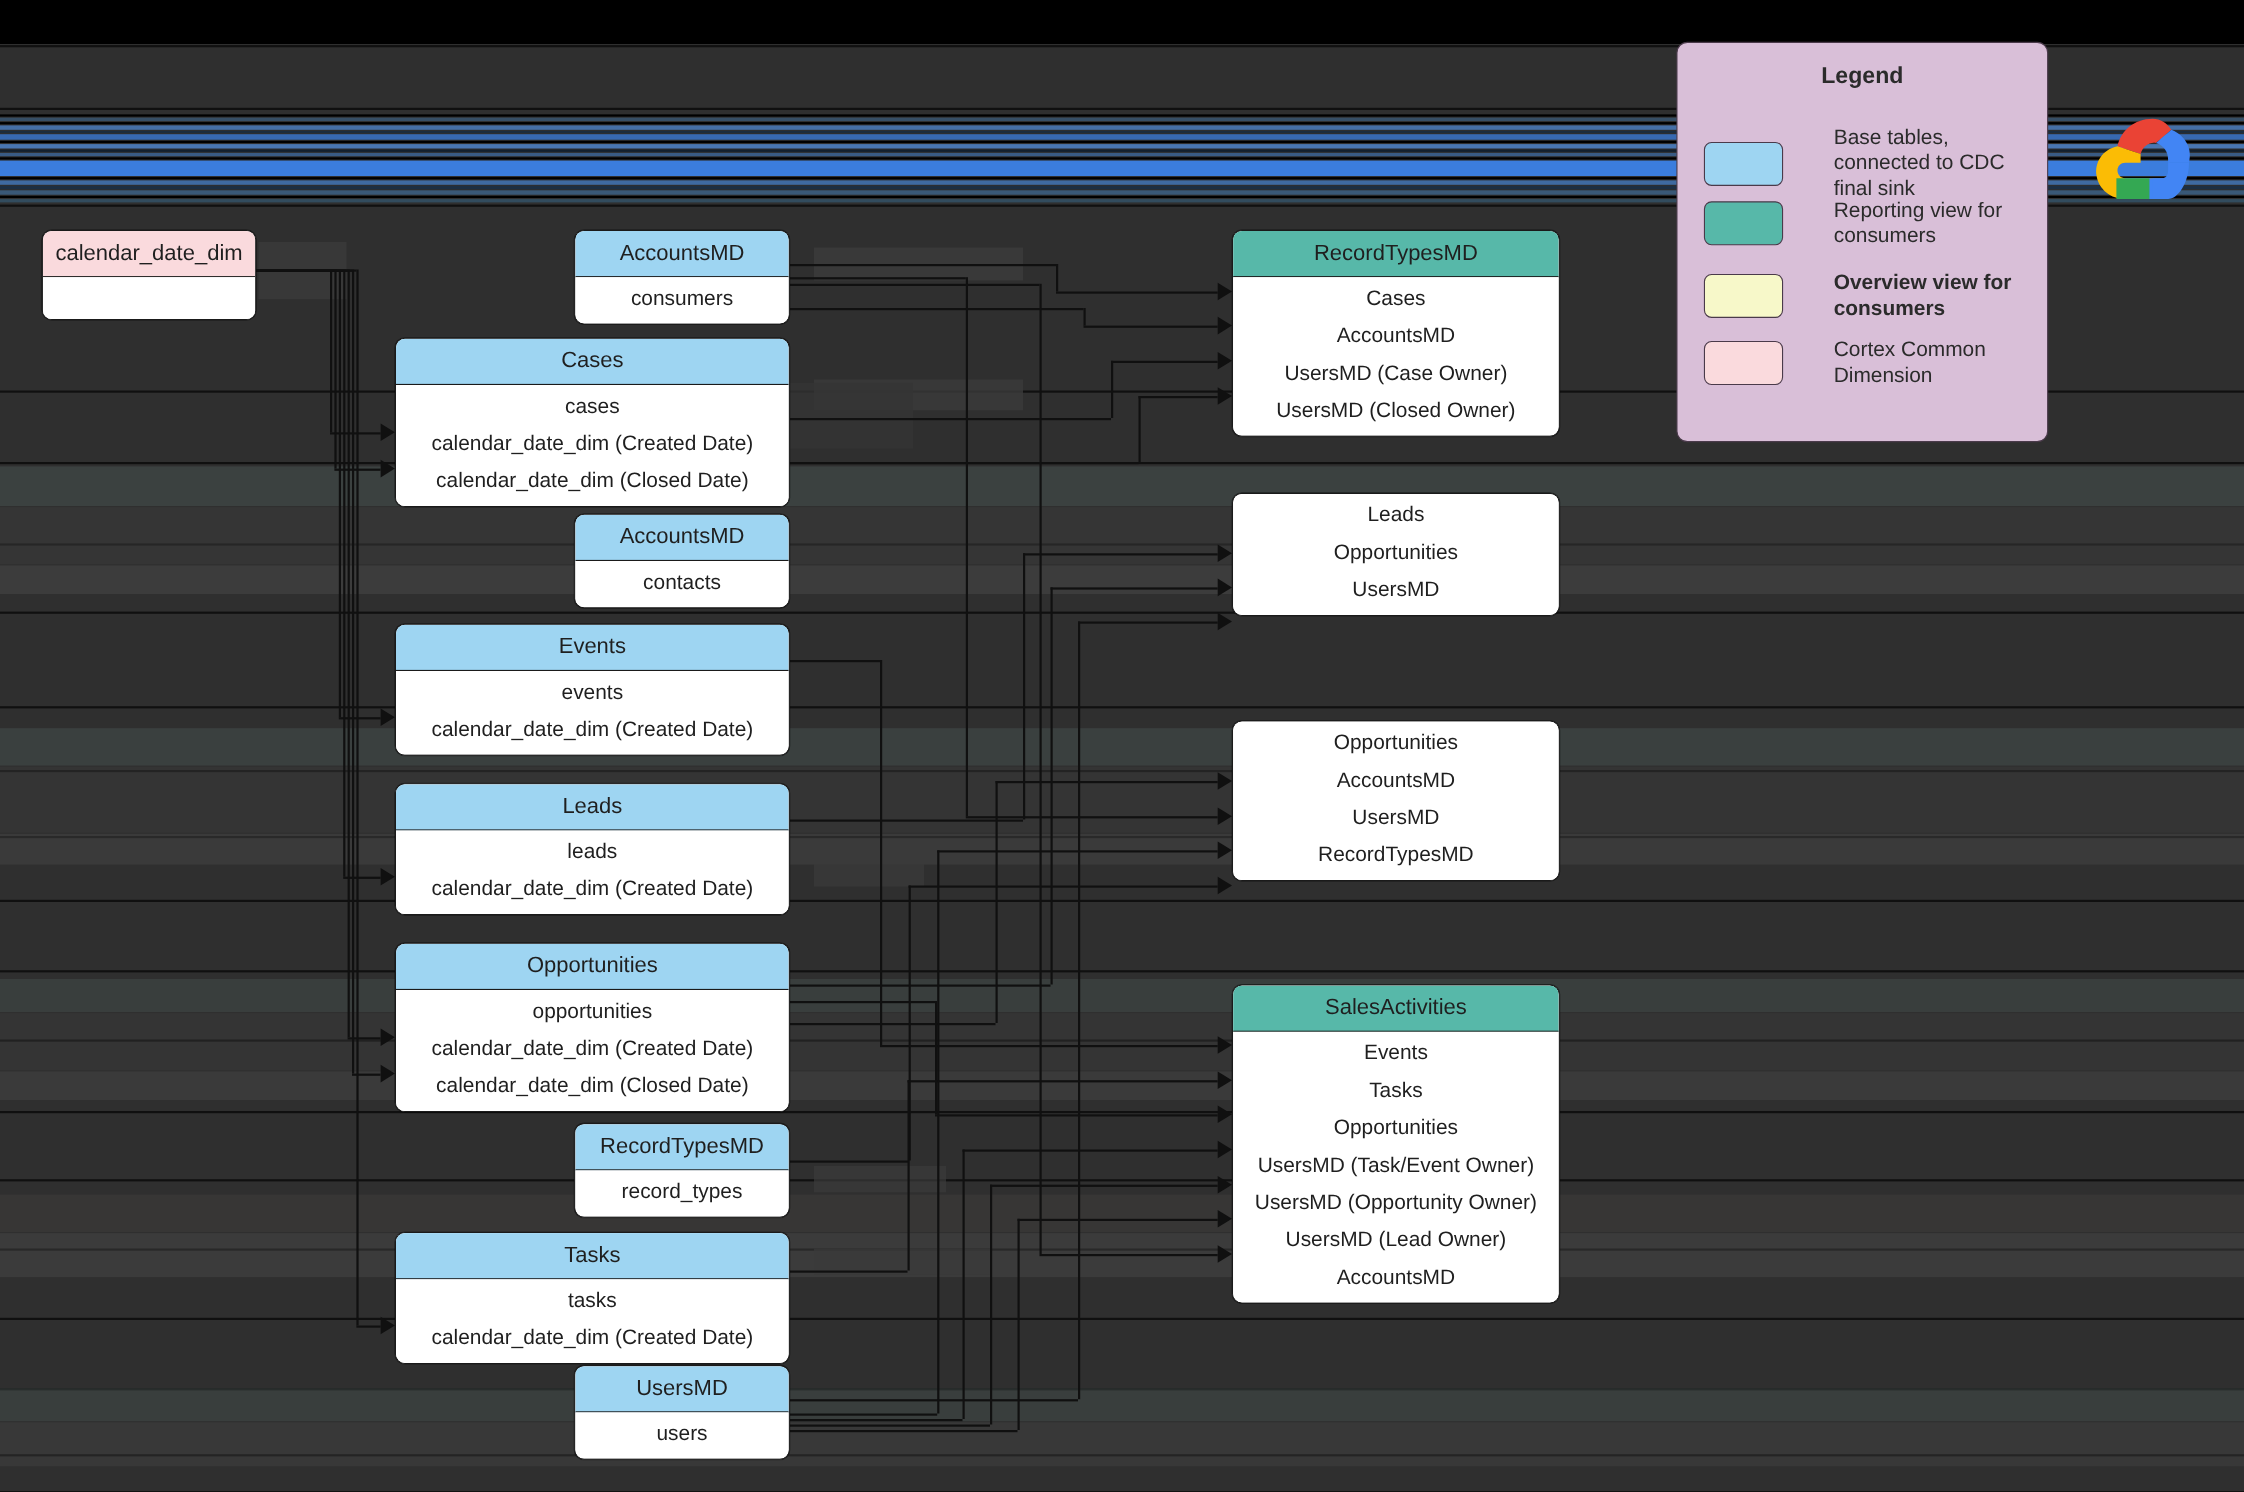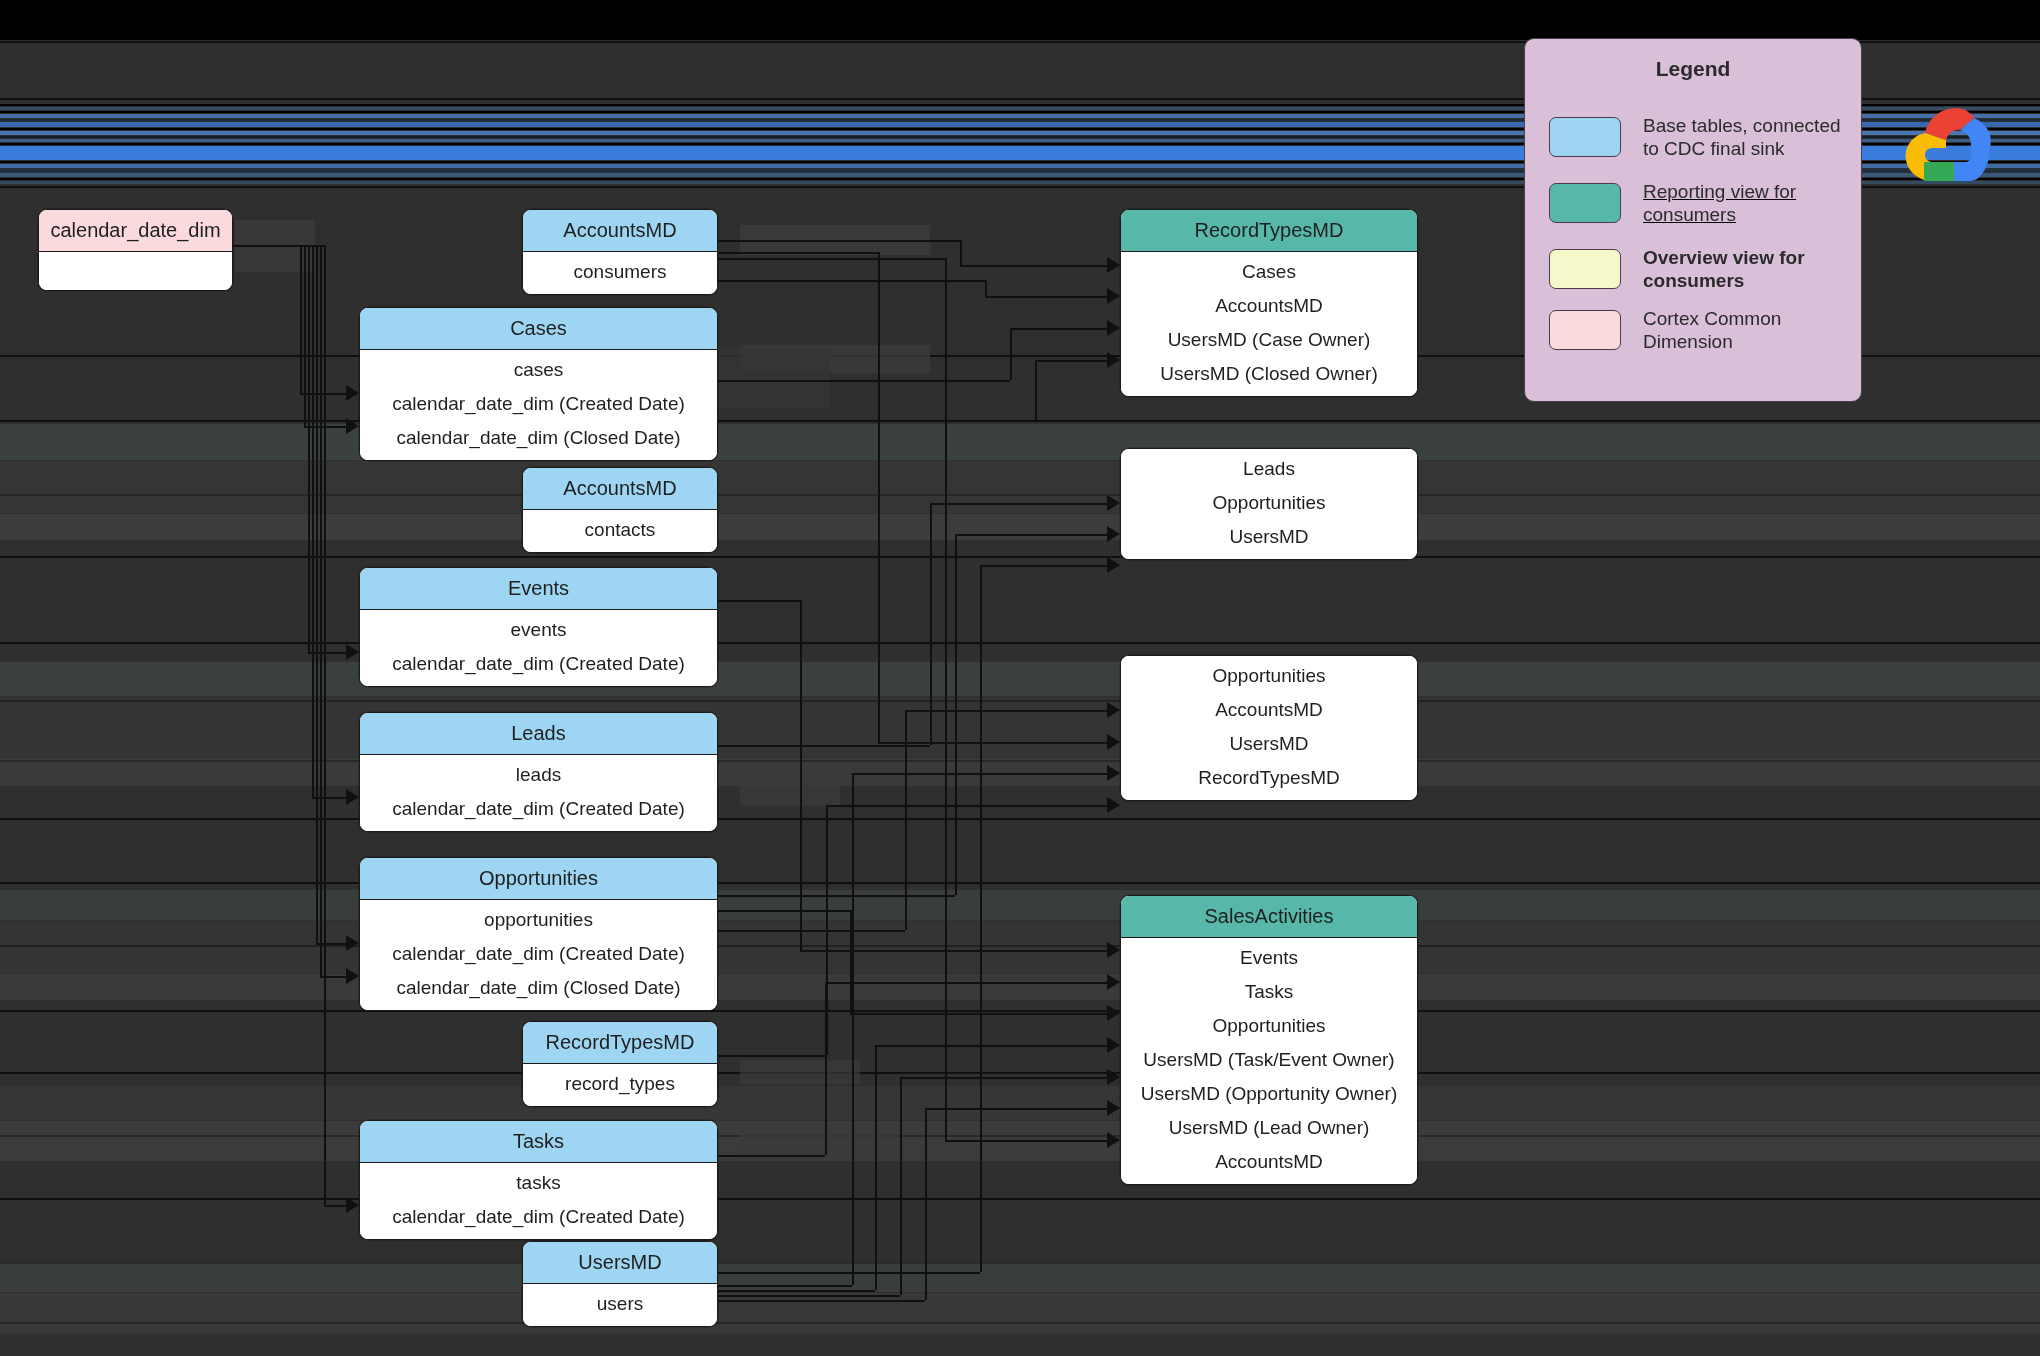--- a/index.html
+++ b/index.html
@@ -93,20 +93,21 @@
     font-size: 21px;
     font-weight: bold;
     color: #2b2b2b;
     margin-top: 18px;
   }
   .lg-row {
     position: absolute;
     left: 24px;
     display: flex;
     align-items: center;
+    gap: 24px;
   }
   .lg-sw {
     width: 70px; height: 38px;
     border: 1.5px solid #4a3a4a;
     border-radius: 7px;
     flex: 0 0 auto;
   }
   .lg-lbl {
     margin-left: 22px;
     font-size: 19px;
@@ -391,21 +392,21 @@
       </div>
     </div>
 
   <div id="legend">
     <div class="lg-title">Legend</div>
     <div id="legend-rows">
         <div class="lg-row" style="top: 75px;">
           <div class="lg-sw" style="background: rgb(158, 213, 242);"></div>
           <div class="lg-lbl">Base tables, connected to CDC final sink</div>
         </div>
-        <div class="lg-row" style="top: 141px; text-decoration: underline;">
+        <div class="lg-row" style="top: 141px;">
           <div class="lg-sw" style="background: rgb(87, 184, 169);"></div>
           <div class="lg-lbl">Reporting view for consumers</div>
         </div>
         <div class="lg-row" style="top: 207px; font-weight: bold;">
           <div class="lg-sw" style="background: rgb(247, 248, 201);"></div>
           <div class="lg-lbl">Overview view for consumers</div>
         </div>
         <div class="lg-row" style="top: 268px;">
           <div class="lg-sw" style="background: rgb(250, 218, 221);"></div>
           <div class="lg-lbl">Cortex Common Dimension</div>

